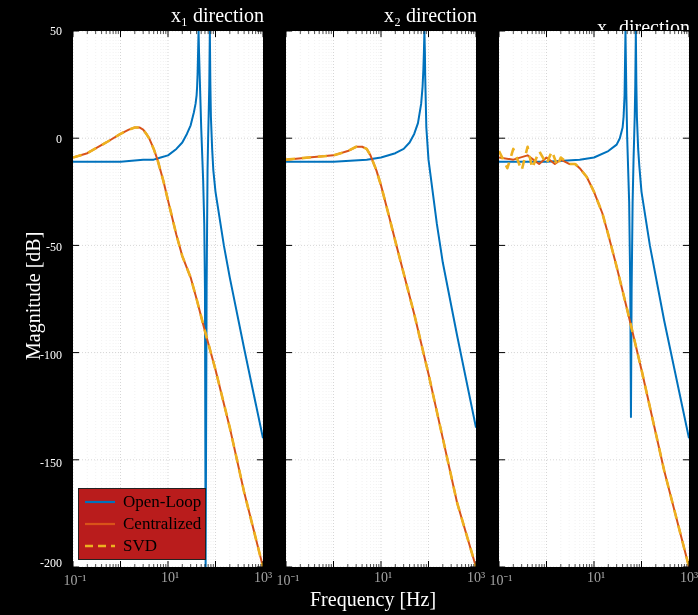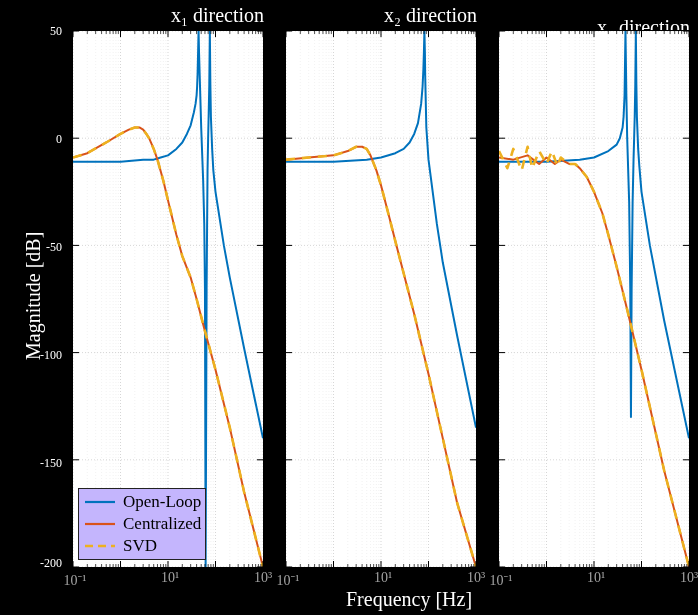--- a/index.html
+++ b/index.html
@@ -34,21 +34,20 @@
     font-size: 20px;
     transform: rotate(-90deg);
     transform-origin: left top;
     white-space: nowrap;
   }
   .xlabel-shared {
     position: absolute;
     color: #fff;
     font-size: 20px;
     white-space: nowrap;
-    margin-left: 36px;
   }
   .title {
     position: absolute;
     color: #fff;
     font-size: 20px;
     text-align: right;
   }
   .tick-label-y {
     position: absolute;
     color: #fff;
@@ -56,21 +55,21 @@
     text-align: right;
   }
   .tick-label-x {
     position: absolute;
     color: #a3a3a3;
     font-size: 14px;
     text-align: center;
   }
   .legend {
     position: absolute;
-    background: #c4b5fd;
+    background: #b91c1c;
     border: 1px solid #222;
     padding: 2px 4px;
     font-size: 17px;
     color: #000;
   }
   .legend-row {
     display: flex;
     align-items: center;
     height: 22px;
   }

